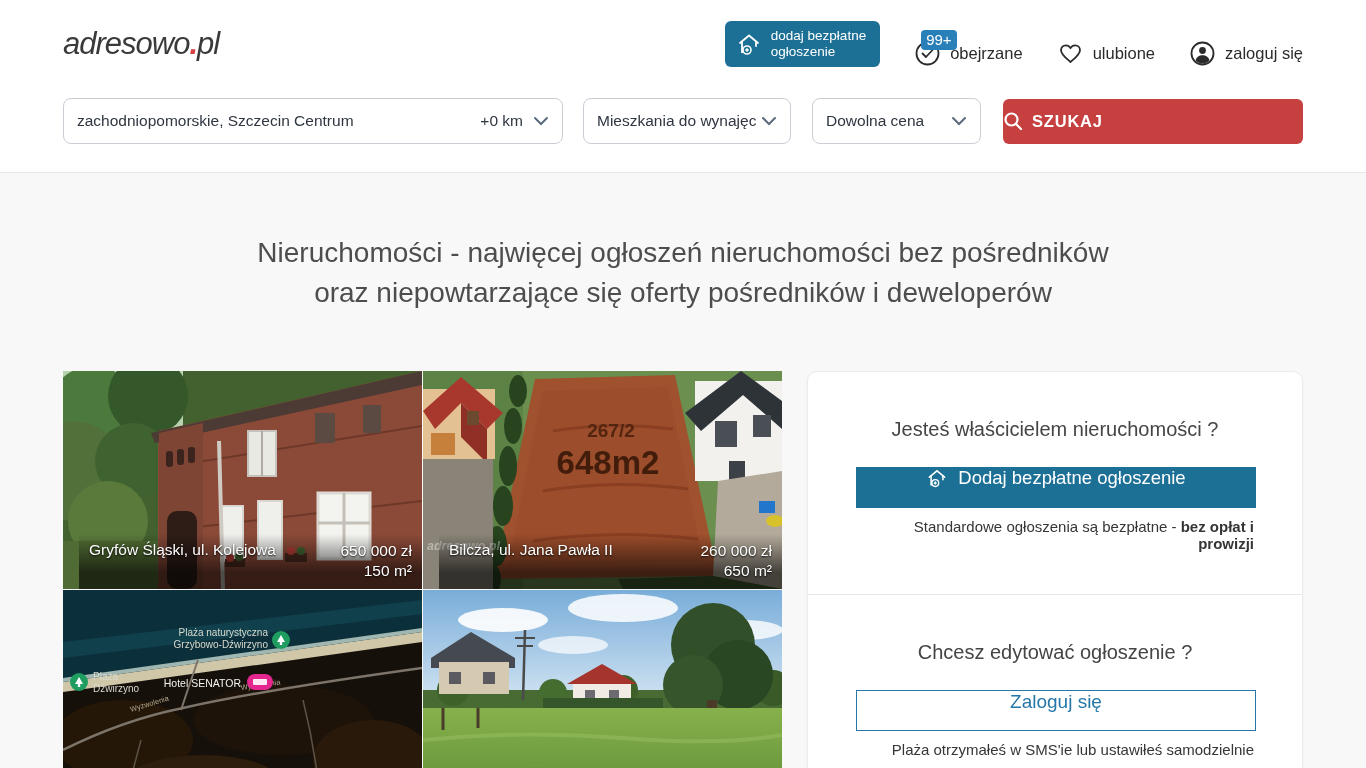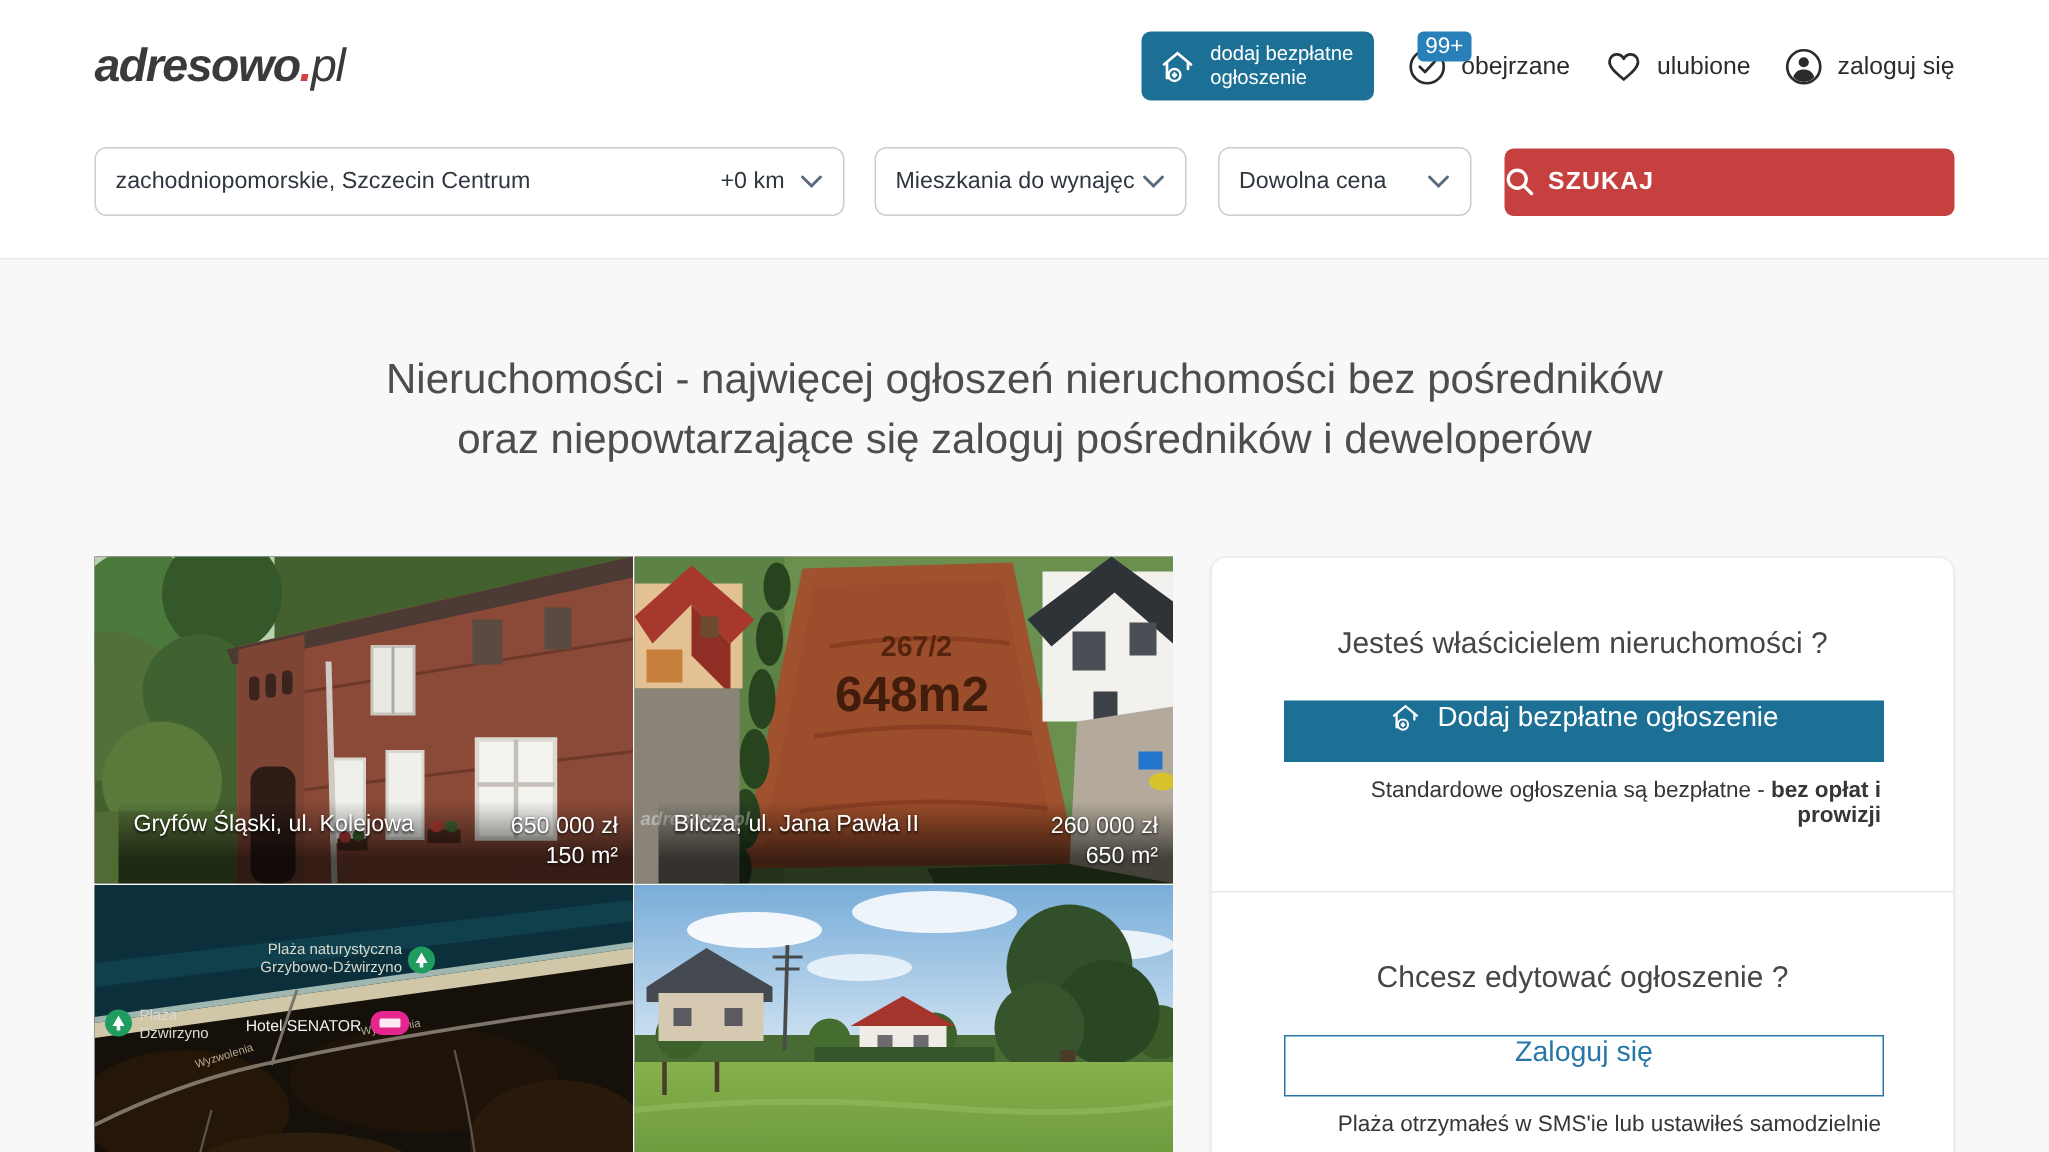--- a/index.html
+++ b/index.html
@@ -2,24 +2,24 @@
 <html lang="pl"><head>
 <meta charset="utf-8">
 <style>
   * { margin:0; padding:0; box-sizing:border-box; }
   html,body { width:1366px; height:768px; overflow:hidden; background:#f8f8f8;
     font-family:"Liberation Sans", sans-serif; color:#333; }
 
   
   .header-top { display:flex; align-items:center; height:88px; padding:0 63px; background:#fff; }
   .logo { font-size:31px; font-style:italic; color:#3a3a3a; letter-spacing:-1px; cursor:pointer; }
-  .logo .brand { font-weight:bold; }
+  .logo .brand { font-weight:normal; }
   .logo .dot { color:#d43f3f; font-weight:bold; }
   .logo .tld { font-weight:400; }
-  .header-right { margin-left:auto; display:flex; align-items:center; gap:22px; }
+  .header-right { margin-left:auto; display:flex; align-items:flex-end; gap:34px; }
   .add-btn { background:#1d7095; border:none; color:#fff; border-radius:6px; padding:7px 14px 7px 11px;
     display:flex; align-items:center; gap:9px; font-size:13.5px; line-height:1.2; text-align:left; cursor:pointer;
     font-family:inherit; }
   .hdr-item { display:flex; align-items:center; gap:9px; font-size:16.5px; color:#2b2b2b; cursor:pointer; }
   .icon-wrap { position:relative; display:flex; }
   .badge { position:absolute; top:-10px; left:7px; background:#2980b9; color:#fff; font-size:15px;
     font-weight:normal; padding:1px 5px 2px; border-radius:4px; }
 
   
   .search-row { display:flex; align-items:center; background:#fff; padding:10px 63px 28px;
@@ -154,21 +154,21 @@
     <svg width="20" height="20" viewBox="0 0 20 20" fill="none" stroke="#fff" stroke-width="2.2" stroke-linecap="round">
         <circle cx="8.5" cy="8.5" r="6"></circle>
         <path d="M13 13 L18 18"></path>
       </svg>
     <span>SZUKAJ</span>
   </button>
 </div>
 
 <h1 class="headline">
   <span>Nieruchomości - najwięcej ogłoszeń nieruchomości bez pośredników</span><br>
-  <span>oraz niepowtarzające się zaloguj pośredników i deweloperów</span>
+  <span>oraz niepowtarzające się oferty pośredników i deweloperów</span>
 </h1>
 
 <div class="content">
 
   <div class="cards">
 
     <div class="card">
       <svg class="bg" width="359" height="218" viewBox="0 0 359 218" preserveAspectRatio="none">
         <rect width="359" height="218" fill="#43602f"></rect>
         <rect x="0" y="0" width="120" height="60" fill="#b9d3b0"></rect>

